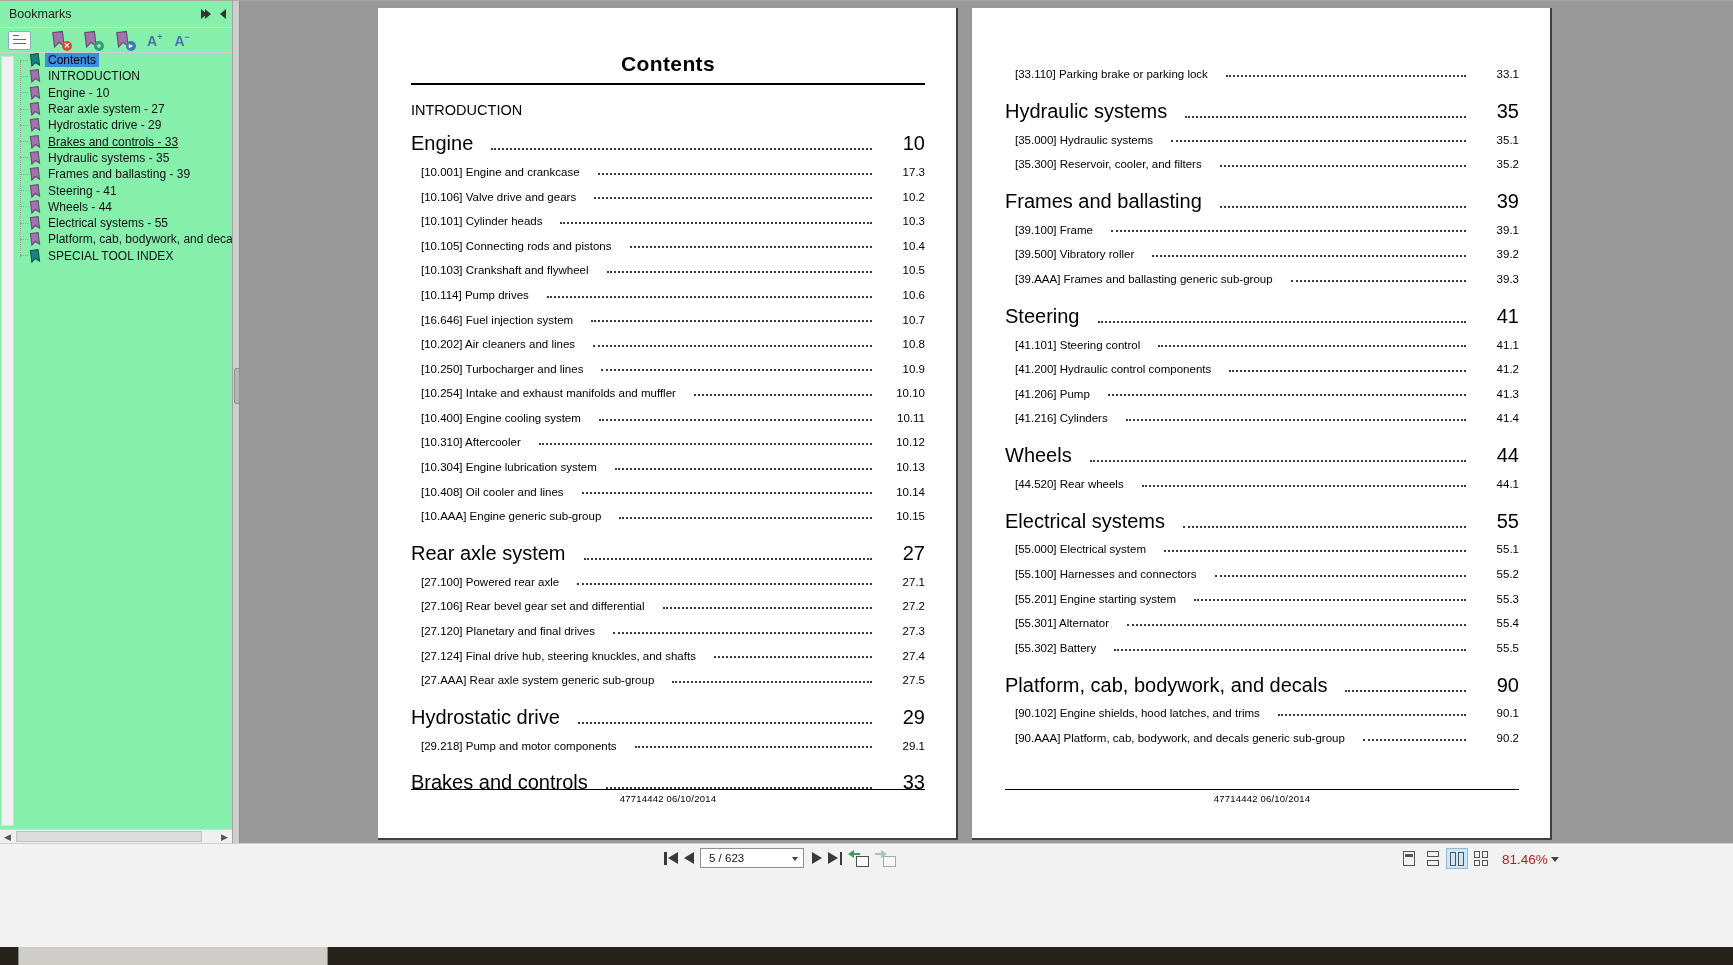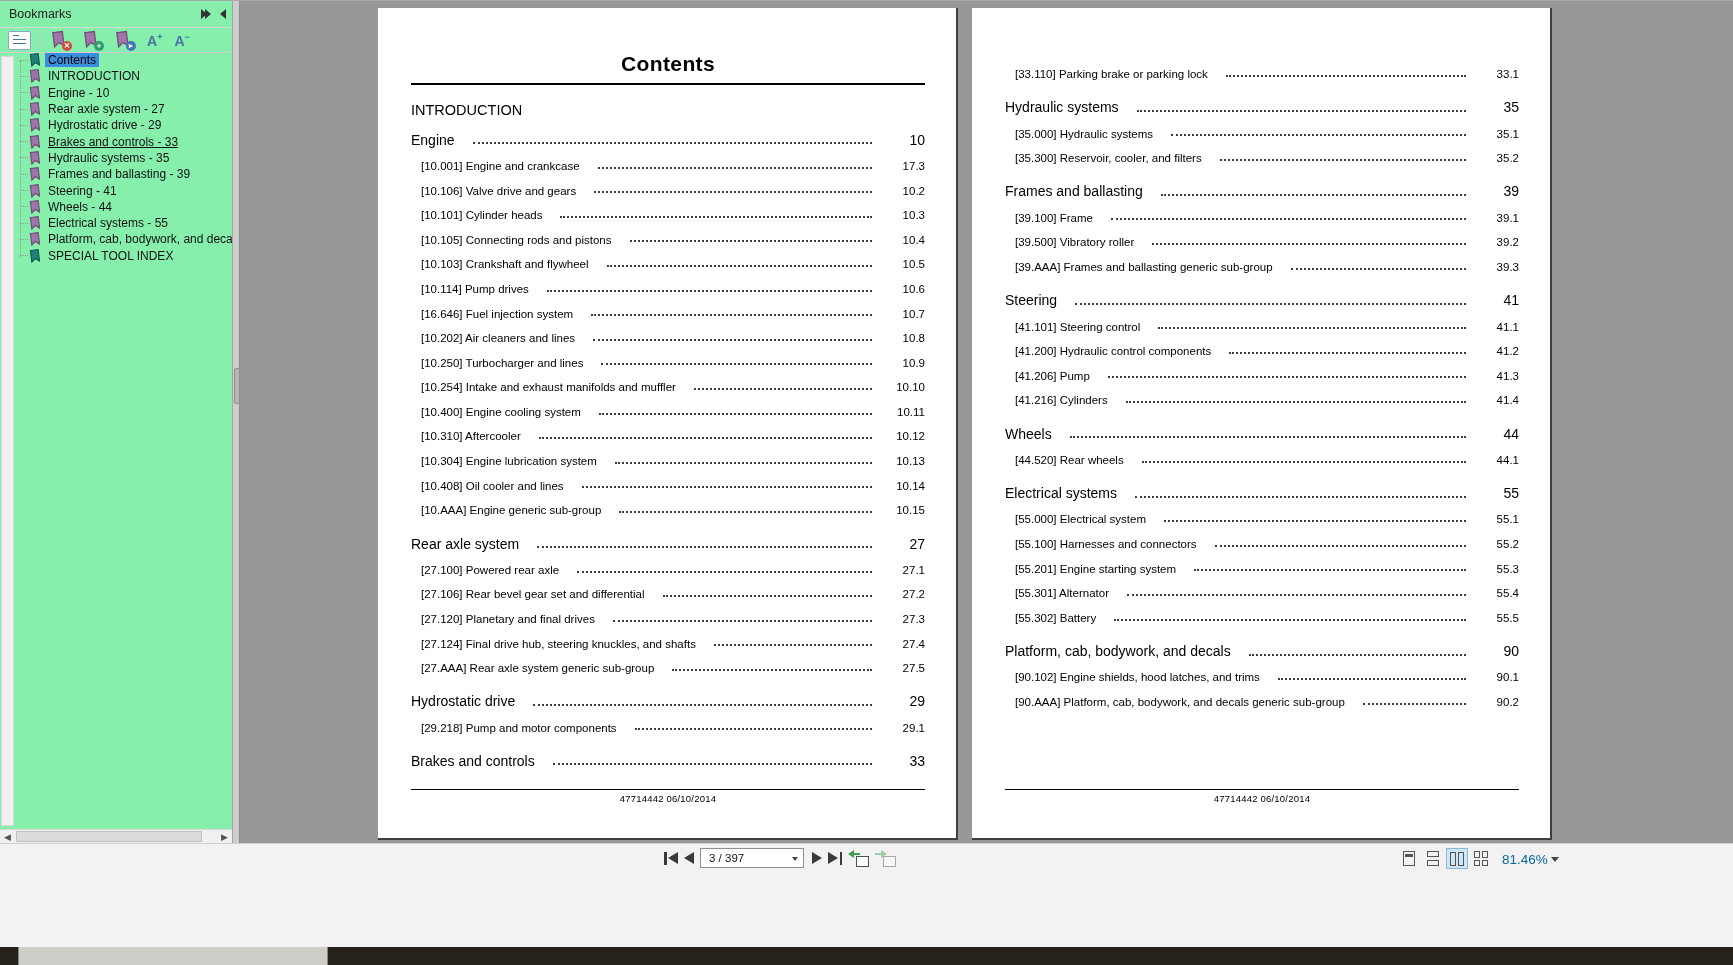--- a/index.html
+++ b/index.html
@@ -53,21 +53,21 @@
   #page-right{left:972px;}
   .page-inner{position:absolute;left:33px;right:31px;top:0;bottom:0;color:#000;}
 
   .doc-title{margin-top:44px;text-align:center;font-size:21px;font-weight:bold;letter-spacing:.4px;}
   .title-rule{margin-top:7px;border-top:2.5px solid #000;}
   .section-heading{margin-top:17px;font-size:14.5px;}
 
   .toc{margin-top:6px;}
   .toc-right{padding-top:47px;}
   .toc-row{display:flex;align-items:flex-end;gap:12px;}
-  .toc-row.chapter{height:27px;margin-top:8px;font-size:14px;}
+  .toc-row.chapter{height:27px;margin-top:14px;font-size:20px;}
   .toc-row.sub{height:24.6px;font-size:11.5px;padding-left:10px;}
   .toc-label{line-height:1.1;padding-bottom:5px;white-space:nowrap;}
   .toc-dots{flex:1;border-bottom:2px dotted #3c3c3c;margin:0 5px 9px 6px;min-width:12px;}
   .toc-page{min-width:36px;text-align:right;line-height:1.1;padding-bottom:5px;}
 
   .page-footer{position:absolute;left:0;right:0;top:781px;}
   .footer-rule{border-top:1.5px solid #000;}
   .footer-text{text-align:center;font-size:9.5px;font-weight:normal;margin-top:3px;letter-spacing:.2px;}
 
   
@@ -93,21 +93,21 @@
   .layout-btn.active{background:#cde6f8;border:1px solid #8db8d8;}
   .ic-page{width:12px;height:15px;border:1.5px solid #555;box-sizing:border-box;position:relative;}
   .ic-page i{position:absolute;left:1px;right:1px;top:2px;height:2.5px;background:#555;}
   .ic-cont{width:12px;height:15px;display:flex;flex-direction:column;justify-content:space-between;}
   .ic-cont div{height:6px;border:1.5px solid #555;box-sizing:border-box;}
   .ic-face{width:14px;height:14px;display:flex;justify-content:space-between;}
   .ic-face div{width:6px;border:1.5px solid #555;box-sizing:border-box;}
   .ic-face2{width:14px;height:15px;display:flex;justify-content:space-between;}
   .ic-face2 .col{width:6px;display:flex;flex-direction:column;justify-content:space-between;}
   .ic-face2 .col div{height:6.5px;border:1.5px solid #555;box-sizing:border-box;}
-  .zoom-label{position:absolute;left:1502px;top:8px;font-size:13.5px;color:#0369a1;}
+  .zoom-label{position:absolute;left:1502px;top:8px;font-size:13.5px;color:#b91c1c;}
   .zoom-caret{position:absolute;left:1551px;top:13px;width:0;height:0;border-left:4px solid transparent;border-right:4px solid transparent;border-top:5px solid #444;}
 
   
   #taskbar{position:absolute;left:0;top:947px;width:1733px;height:18px;background:#27211c;}
   #taskbar .seg{position:absolute;left:18px;top:0;bottom:0;width:310px;background:#cfcdc8;border-left:1px solid #8a8882;border-right:1px solid #8a8882;box-sizing:border-box;}
 </style>
 </head>
 <body>
 
 <div id="top-edge"></div>
@@ -559,21 +559,21 @@
 <div id="bottom-toolbar">
   <div class="nav-cluster">
     <span class="tb-btn">
         <span class="nav-bar"></span>
         <span class="tri-left"></span>
       </span>
     <span class="tb-btn">
         <span class="tri-left"></span>
       </span>
     <span class="page-combo">
-      <span class="page-combo-text">3 / 397</span>
+      <span class="page-combo-text">5 / 623</span>
       <span class="combo-caret"></span>
     </span>
     <span class="tb-btn">
         <span class="tri-right"></span>
       </span>
     <span class="tb-btn">
         <span class="tri-right"></span>
         <span class="nav-bar"></span>
       </span>
     <span class="view-btn">

